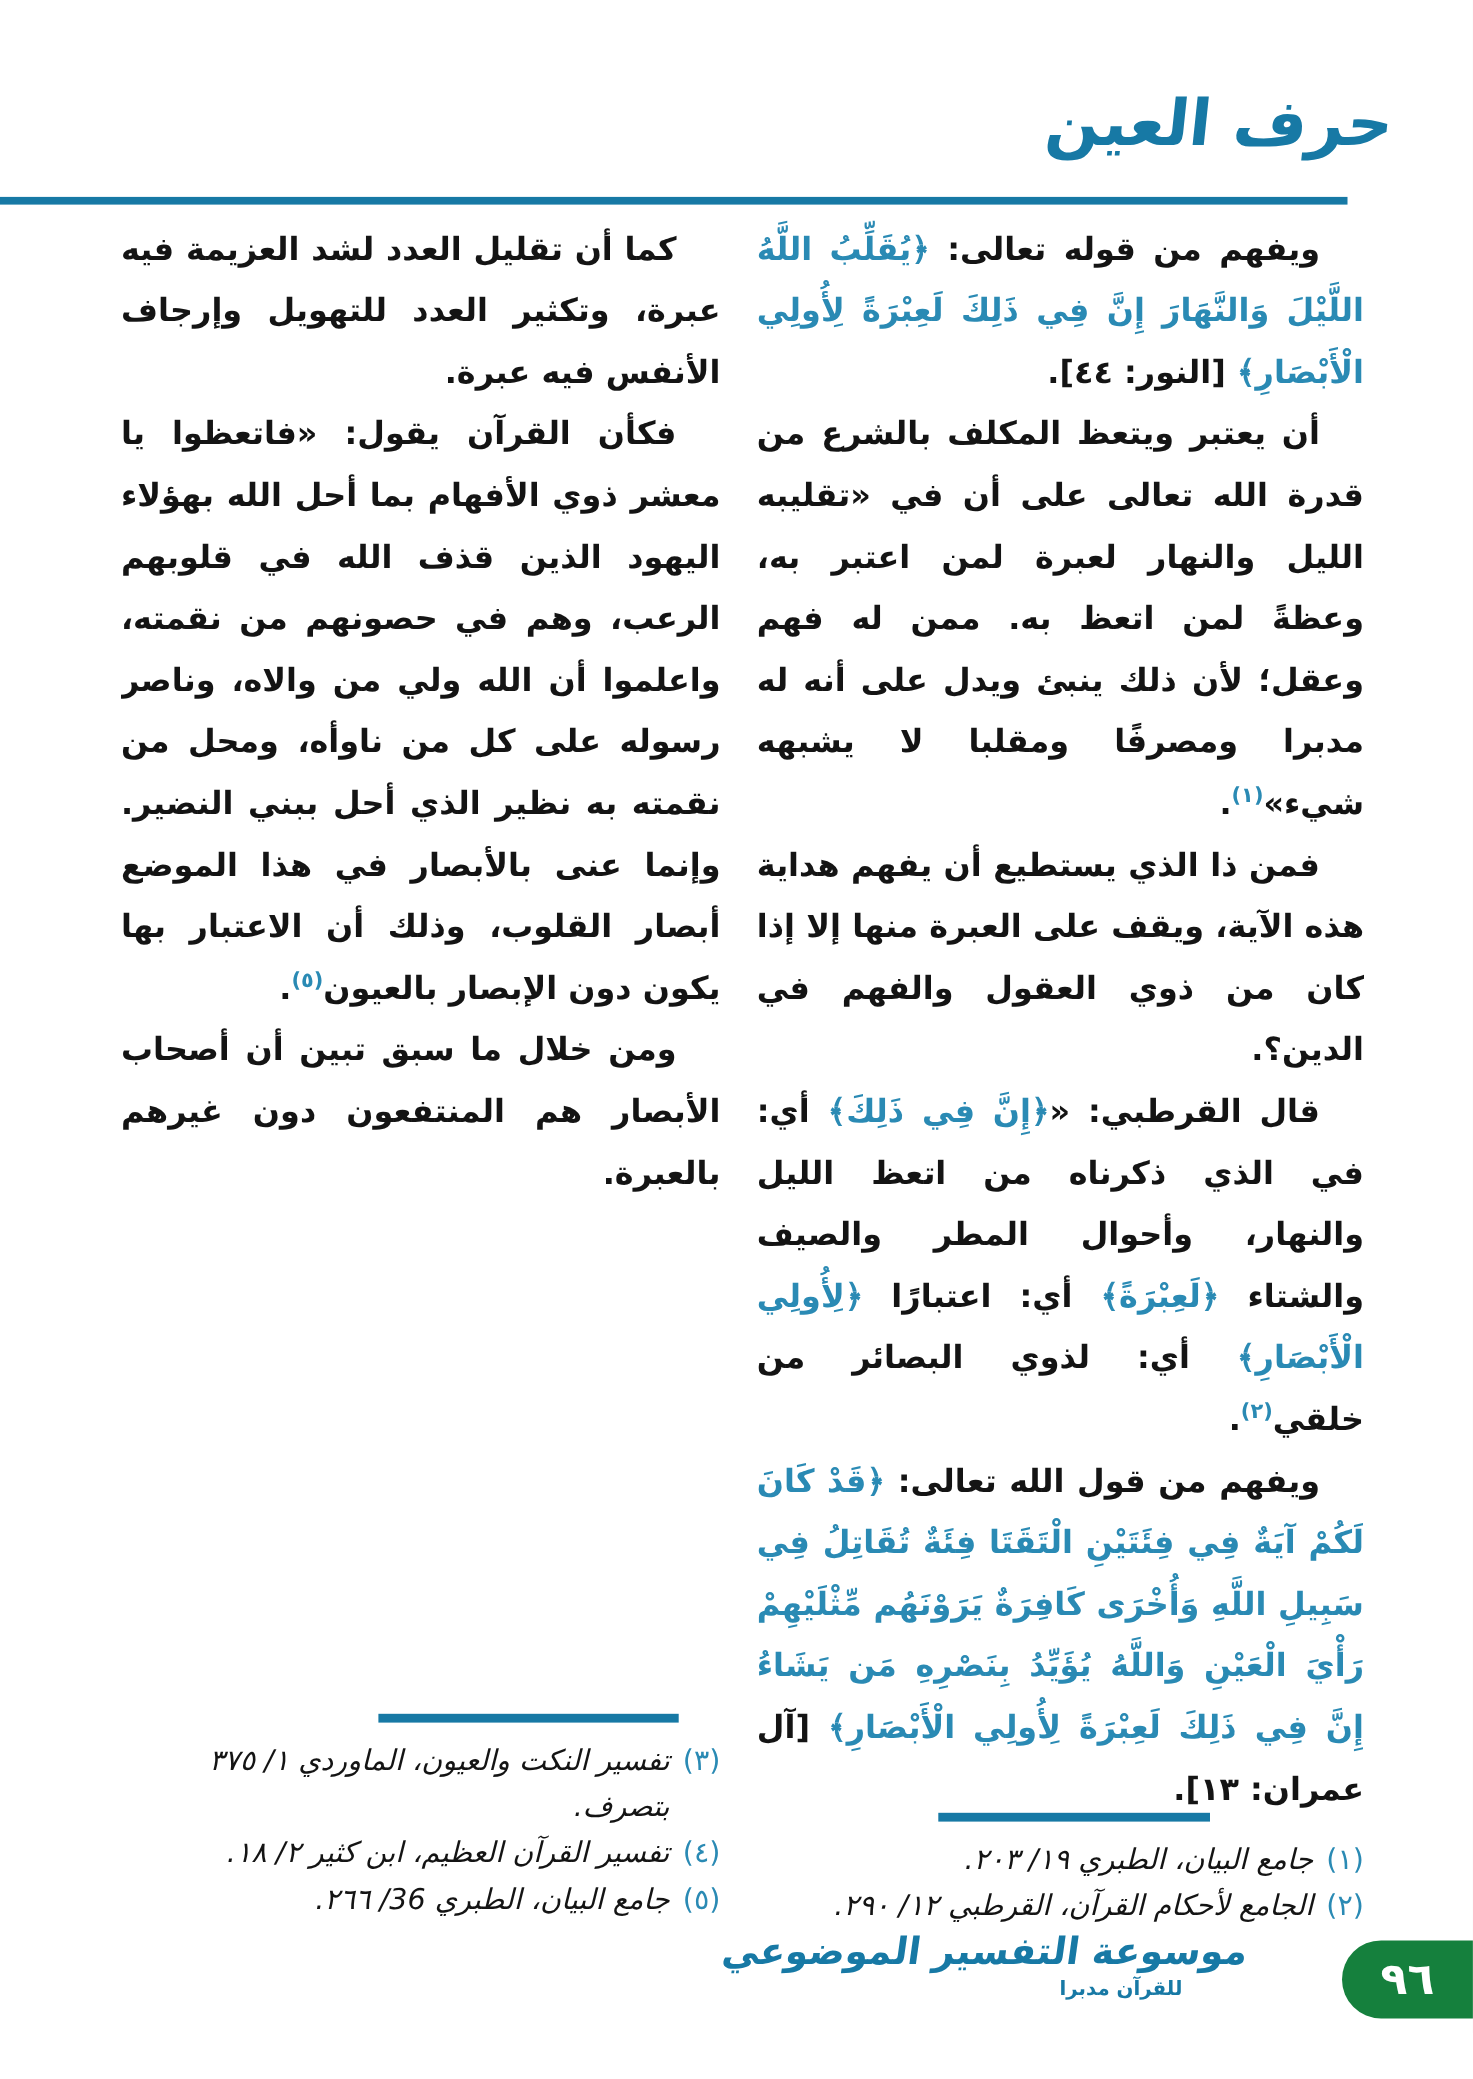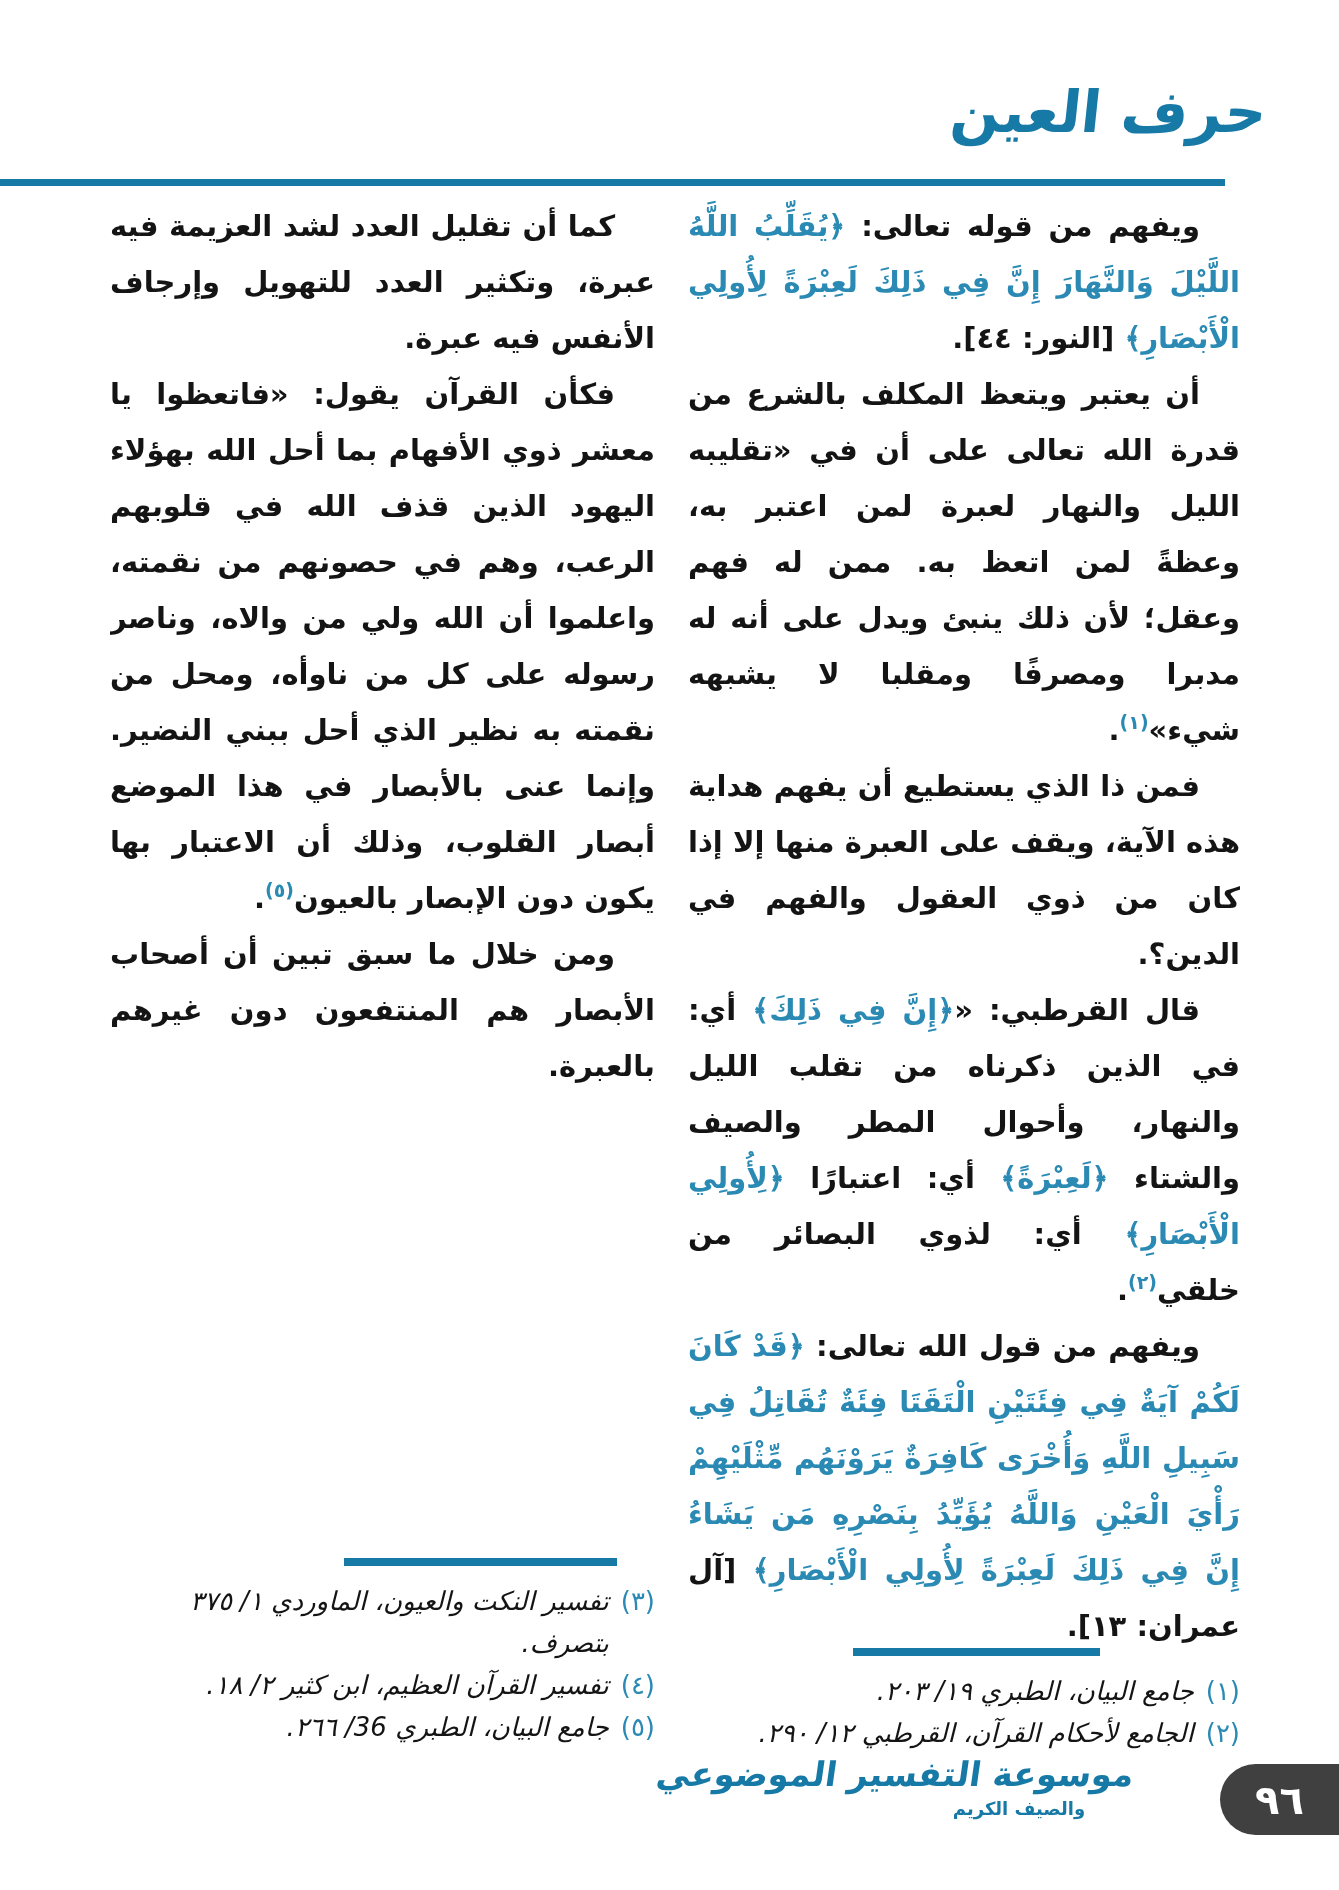--- a/index.html
+++ b/index.html
@@ -74,40 +74,40 @@
     white-space:nowrap;
   }
   .logo-sub{
     display:block;
     font-size:18px;font-weight:bold;
     margin-top:6px;
   }
   .page-badge{
     position:absolute;top:1764px;right:0;
     width:119px;height:71px;
-    background:#404040;
+    background:#15803d;
     border-radius:36px 0 0 36px;
     color:#ffffff;
     font-size:40px;font-weight:bold;
     display:flex;align-items:center;justify-content:center;
   }
 </style>
 </head>
 <body>
 
 <div class="page">
 
   <div class="header-title">حرف العين</div>
   <div class="header-rule"></div>
 
   <div class="col col-right">
     <p class="para indent"><span>ويفهم من قوله تعالى: </span><span class="verse">﴿يُقَلِّبُ اللَّهُ اللَّيْلَ وَالنَّهَارَ إِنَّ فِي ذَلِكَ لَعِبْرَةً لِأُولِي الْأَبْصَارِ﴾</span><span> [النور: ٤٤].</span></p>
     <p class="para indent"><span>أن يعتبر ويتعظ المكلف بالشرع من قدرة الله تعالى على أن في «تقليبه الليل والنهار لعبرة لمن اعتبر به، وعظةً لمن اتعظ به. ممن له فهم وعقل؛ لأن ذلك ينبئ ويدل على أنه له مدبرا ومصرفًا ومقلبا لا يشبهه شيء»</span><span class="ref">(١)</span><span>.</span></p>
     <p class="para indent"><span>فمن ذا الذي يستطيع أن يفهم هداية هذه الآية، ويقف على العبرة منها إلا إذا كان من ذوي العقول والفهم في الدين؟.</span></p>
-    <p class="para indent"><span>قال القرطبي: «</span><span class="verse">﴿إِنَّ فِي ذَلِكَ﴾</span><span> أي: في الذين ذكرناه من تقلب الليل والنهار، وأحوال المطر والصيف والشتاء </span><span class="verse">﴿لَعِبْرَةً﴾</span><span> أي: اعتبارًا </span><span class="verse">﴿لِأُولِي الْأَبْصَارِ﴾</span><span> أي: لذوي البصائر من خلقي</span><span class="ref">(٢)</span><span>.</span></p>
+    <p class="para indent"><span>قال القرطبي: «</span><span class="verse">﴿إِنَّ فِي ذَلِكَ﴾</span><span> أي: في الذي ذكرناه من اتعظ الليل والنهار، وأحوال المطر والصيف والشتاء </span><span class="verse">﴿لَعِبْرَةً﴾</span><span> أي: اعتبارًا </span><span class="verse">﴿لِأُولِي الْأَبْصَارِ﴾</span><span> أي: لذوي البصائر من خلقي</span><span class="ref">(٢)</span><span>.</span></p>
     <p class="para indent"><span>ويفهم من قول الله تعالى: </span><span class="verse">﴿قَدْ كَانَ لَكُمْ آيَةٌ فِي فِئَتَيْنِ الْتَقَتَا فِئَةٌ تُقَاتِلُ فِي سَبِيلِ اللَّهِ وَأُخْرَى كَافِرَةٌ يَرَوْنَهُم مِّثْلَيْهِمْ رَأْيَ الْعَيْنِ وَاللَّهُ يُؤَيِّدُ بِنَصْرِهِ مَن يَشَاءُ إِنَّ فِي ذَلِكَ لَعِبْرَةً لِأُولِي الْأَبْصَارِ﴾</span><span> [آل عمران: ١٣].</span></p>
 
   </div>
 
   <div class="col col-left">
     <p class="para indent"><span>كما أن تقليل العدد لشد العزيمة فيه عبرة، وتكثير العدد للتهويل وإرجاف الأنفس فيه عبرة.</span></p>
     <p class="para indent"><span>فكأن القرآن يقول: «فاتعظوا يا معشر ذوي الأفهام بما أحل الله بهؤلاء اليهود الذين قذف الله في قلوبهم الرعب، وهم في حصونهم من نقمته، واعلموا أن الله ولي من والاه، وناصر رسوله على كل من ناوأه، ومحل من نقمته به نظير الذي أحل ببني النضير. وإنما عنى بالأبصار في هذا الموضع أبصار القلوب، وذلك أن الاعتبار بها يكون دون الإبصار بالعيون</span><span class="ref">(٥)</span><span>.</span></p>
     <p class="para indent"><span>ومن خلال ما سبق تبين أن أصحاب الأبصار هم المنتفعون دون غيرهم بالعبرة.</span></p>
 
   </div>
@@ -135,17 +135,17 @@
       <span class="fntext">تفسير القرآن العظيم، ابن كثير ٢/ ١٨.</span>
     </div>
     <div class="fnrow">
       <span class="fnnum">(٥)</span>
       <span class="fntext">جامع البيان، الطبري 36/ ٢٦٦.</span>
     </div>
   </div>
 
   <div class="footer-logo">
     <span class="logo-main">موسوعة التفسير الموضوعي</span>
-    <span class="logo-sub">والصيف الكريم</span>
+    <span class="logo-sub">للقرآن مدبرا</span>
   </div>
   <div class="page-badge">٩٦</div>
 
 </div>
 
 </body></html>

